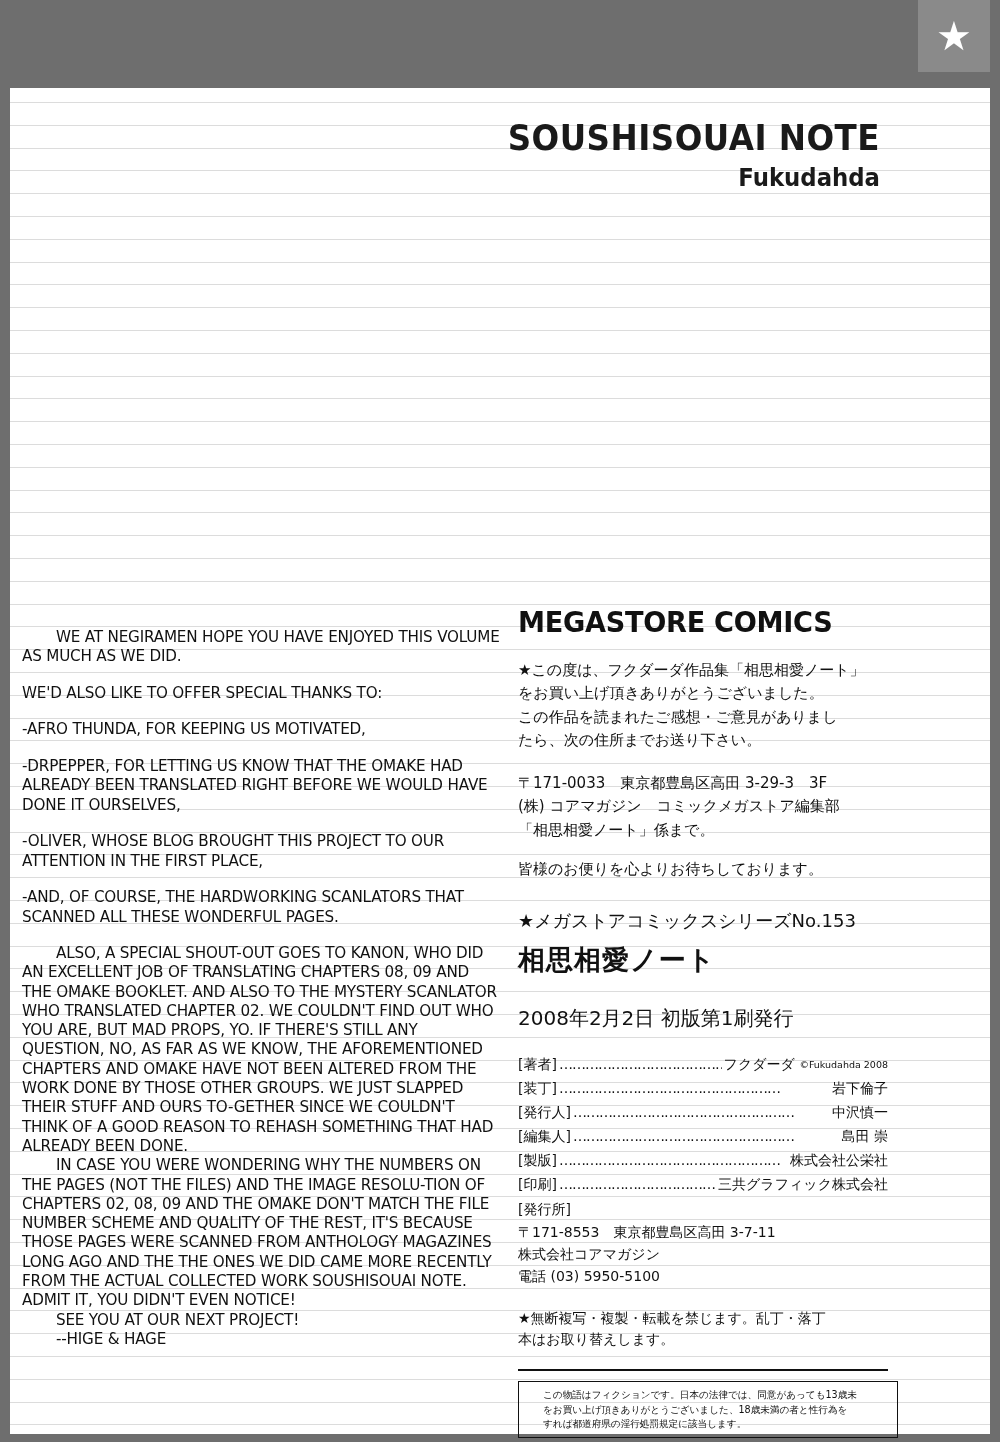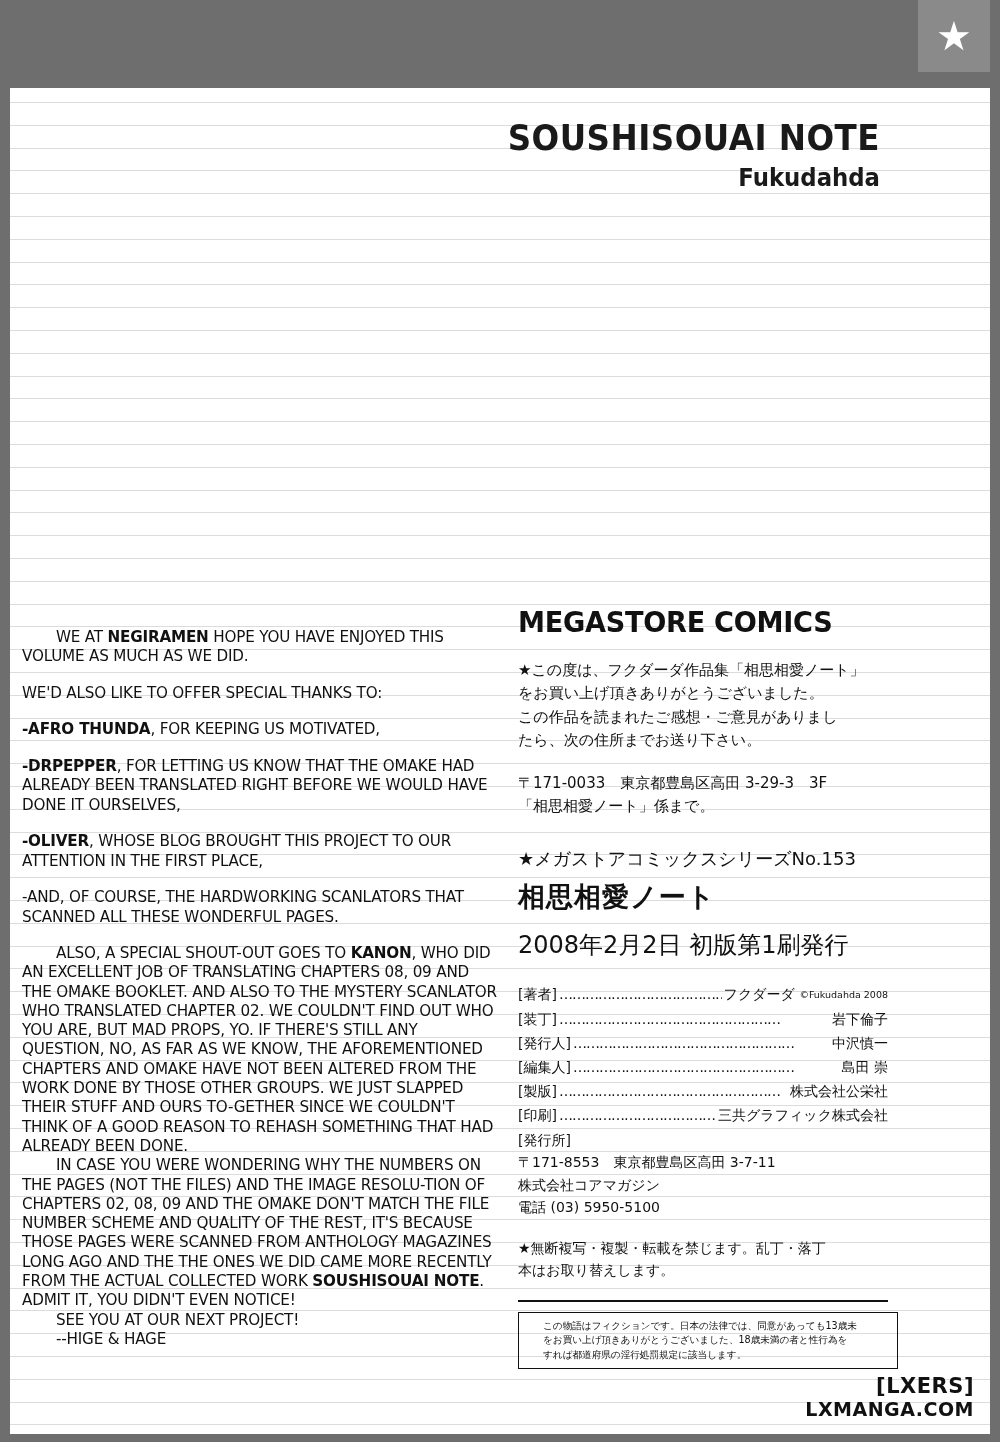--- a/index.html
+++ b/index.html
@@ -112,21 +112,21 @@
   }
   .notes-col p {
     margin: 0 0 17px 0;
     text-transform: uppercase;
   }
   .notes-col p.block {
     margin-bottom: 0;
     line-height: 1.27;
   }
   .indent { display: inline-block; width: 34px; }
-  .bold { font-weight: bold; }
+  .bold { font-weight: normal; }
   .sig {
     display: block;
     padding-left: 34px;
   }
 
   
   .colophon {
     position: absolute;
     left: 518px;
     top: 606px;
@@ -154,22 +154,22 @@
     margin-top: 26px;
     font-size: 18px;
   }
   .jp-title {
     margin-top: 4px;
     font-size: 27px;
     font-weight: bold;
     letter-spacing: 1px;
   }
   .jp-date {
-    margin-top: 9px;
-    font-size: 24px;
+    margin-top: 22px;
+    font-size: 20px;
   }
   .credits {
     margin-top: 18px;
     font-size: 14px;
     line-height: 1.72;
   }
   .credit-row {
     display: flex;
     align-items: flex-end;
     white-space: nowrap;
@@ -333,23 +333,25 @@
 
     <div class="jp jp-block">
       <div>★この度は、フクダーダ作品集「相思相愛ノート」</div>
       <div>をお買い上げ頂きありがとうございました。</div>
       <div>この作品を読まれたご感想・ご意見がありまし</div>
       <div>たら、次の住所までお送り下さい。</div>
     </div>
 
     <div class="jp jp-block">
       <div>〒171-0033　東京都豊島区高田 3-29-3　3F</div>
+      <div>(株) コアマガジン　コミックメガストア編集部</div>
       <div>「相思相愛ノート」係まで。</div>
     </div>
 
+    <div class="jp" style="margin-top:16px;">皆様のお便りを心よりお待ちしております。</div>
 
     <div class="jp series-line">★メガストアコミックスシリーズNo.153</div>
     <div class="jp jp-title">相思相愛ノート</div>
     <div class="jp jp-date">2008年2月2日 初版第1刷発行</div>
 
     <div class="jp credits">
       <div class="credit-row">
         <span class="credit-label">[著者]</span>
         <span class="credit-dots">……………………………………………</span>
         <span class="credit-value"><span>フクダーダ</span> <span class="tiny">©Fukudahda 2008</span></span>
@@ -395,18 +397,14 @@
 
     <div class="hr"></div>
 
     <div class="jp fineprint">
       <div>この物語はフィクションです。日本の法律では、同意があっても13歳未</div>
       <div>をお買い上げ頂きありがとうございました、18歳未満の者と性行為を</div>
       <div>すれば都道府県の淫行処罰規定に該当します。</div>
     </div>
   </div>
 
-  <div class="watermark">
-    <div class="wm-1">[LXERS]</div>
-    <div class="wm-2">LXMANGA.COM</div>
-  </div>
 
 </div>
 
 </body></html>

